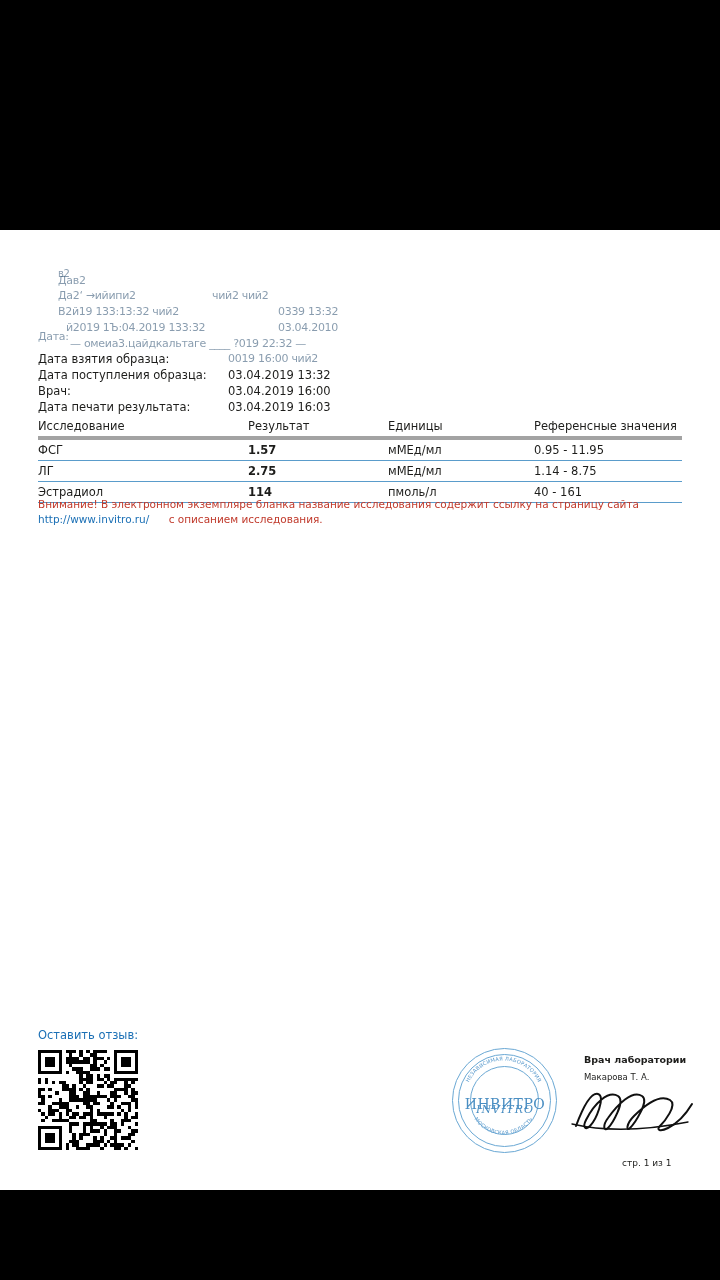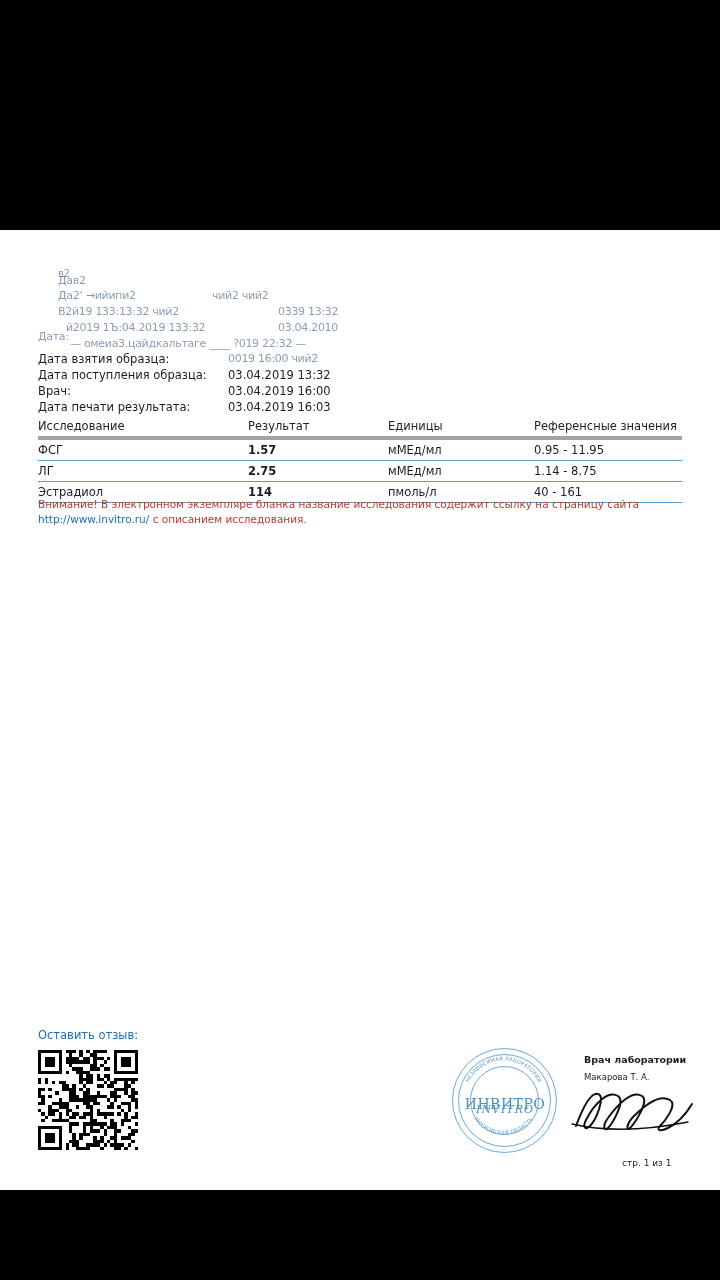--- a/index.html
+++ b/index.html
@@ -90,20 +90,21 @@
     font-size: 10.5px;
     color: #c0392b;
     white-space: nowrap;
   }
   .note a, .note .link {
     color: #1a6fb5;
     text-decoration: none;
   }
   .note-red2 {
     color: #c0392b;
+    padding-left: 16px;
   }
 
   
   #feedback-label {
     position: absolute;
     left: 38px;
     top: 798px;
     font-size: 11.5px;
     color: #1a6fb5;
   }

